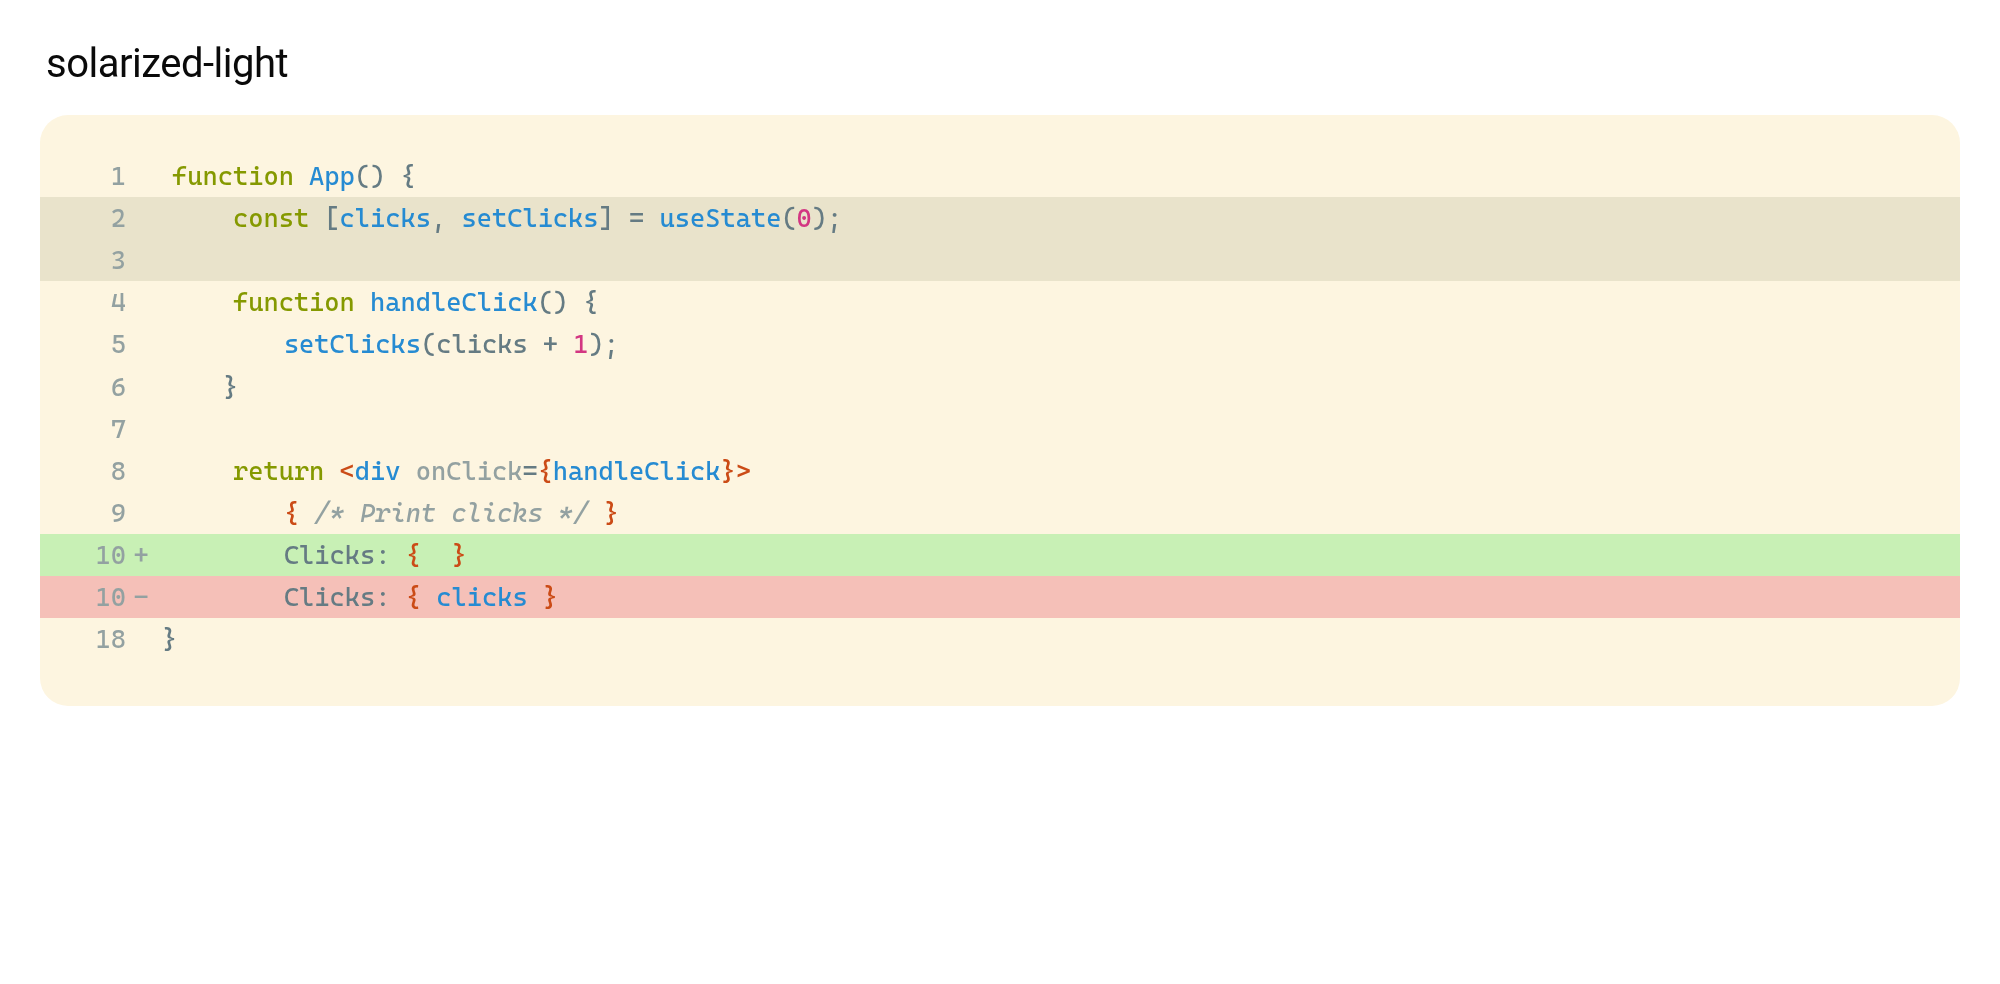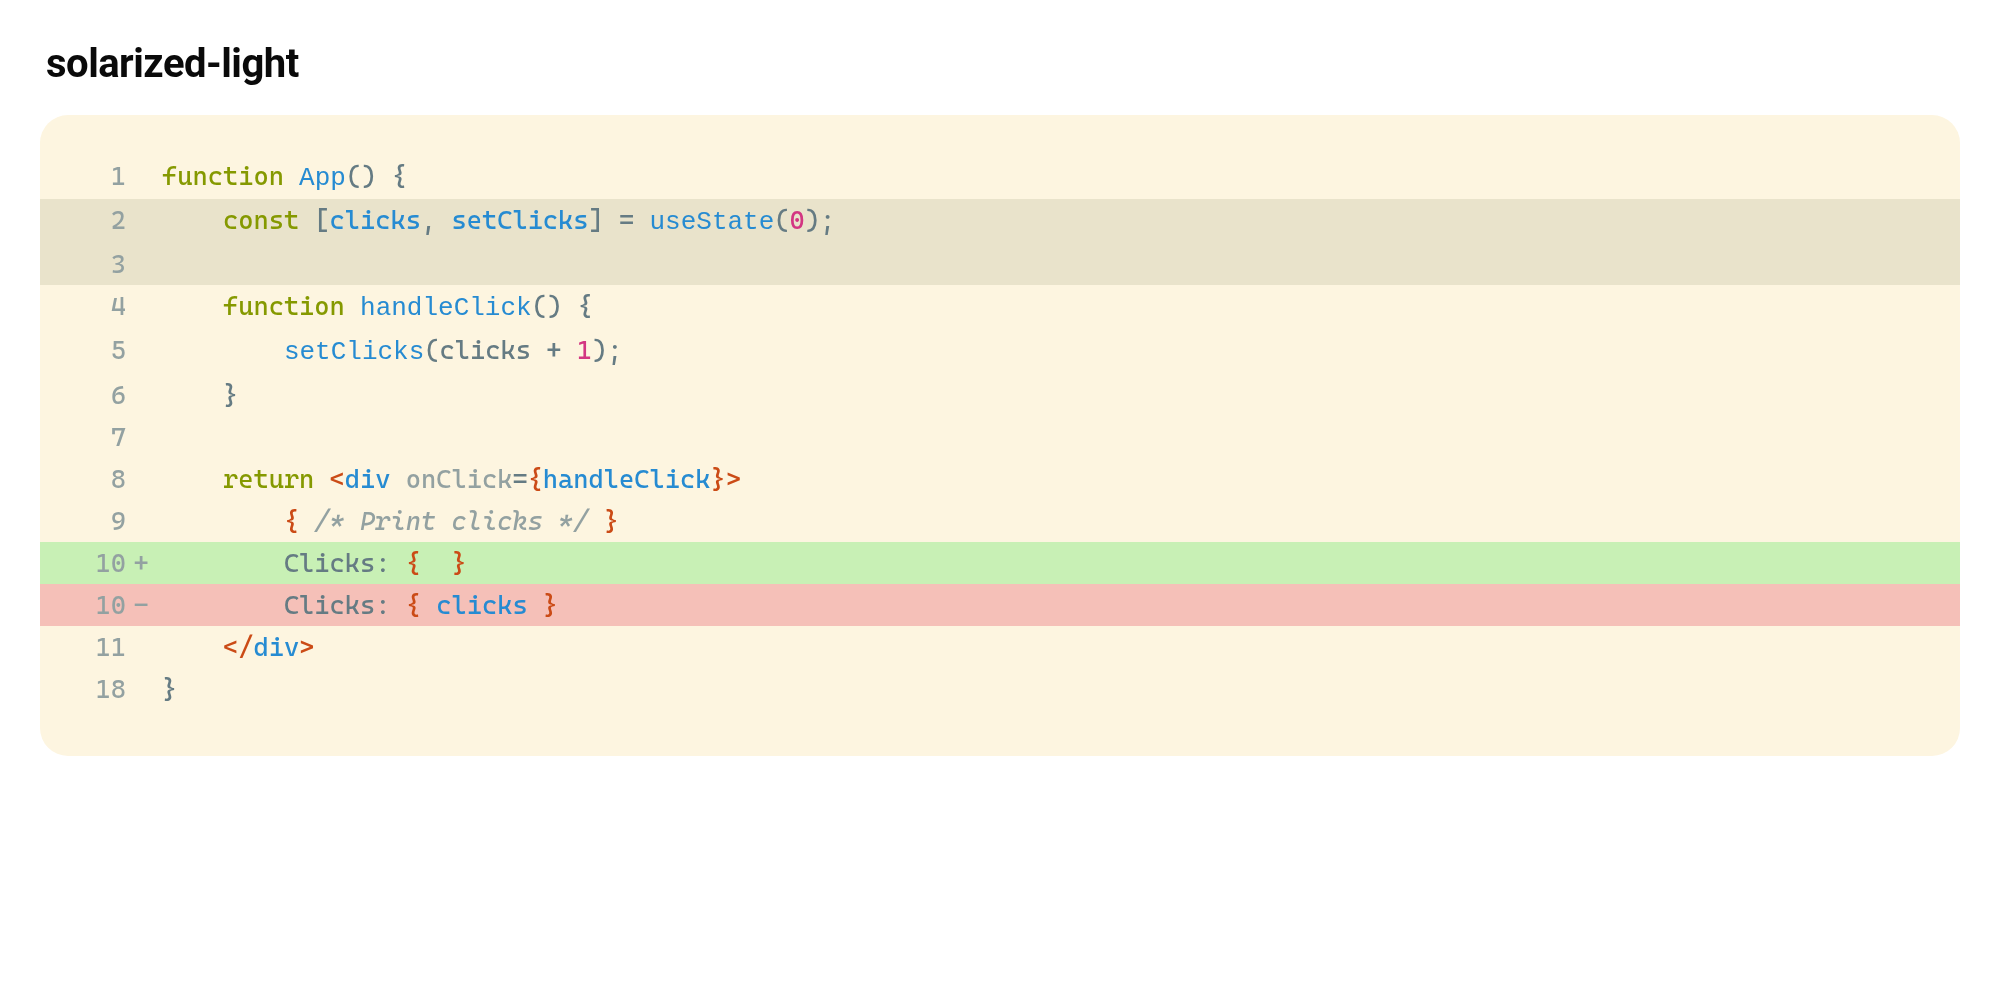--- a/index.html
+++ b/index.html
@@ -22,21 +22,21 @@
   }
   body {
     margin: 0;
     background: var(--bg);
     font-family: -apple-system, "Segoe UI", Roboto, Helvetica, Arial, sans-serif;
     padding: 40px;
     font-size: 18px;
   }
   h2.theme-title {
     font-size: 40px;
-    font-weight: 700;
+    font-weight: 400;
     margin: 0 0 28px 6px;
     color: var(--heading);
     letter-spacing: -0.5px;
   }
   .code-block {
     background: var(--code-bg);
     border-radius: 28px;
     padding: 40px 0 46px 0;
     font-family: ui-monospace, "Cascadia Mono", "Segoe UI Mono", "SFMono-Regular", Menlo, Consolas, monospace;
     font-size: 26px;
@@ -67,22 +67,22 @@
     text-align: center;
     color: var(--ln-color);
     user-select: none;
     flex: 0 0 auto;
   }
   .code {
     flex: 1 1 auto;
     padding-left: 6px;
   }
   
-  .t-kw { color: var(--keyword); }
-  .t-fn { color: var(--func); font-family: Liberation Mono, monospace; }
+  .t-kw { color: var(--keyword); margin-left: 10px; }
+  .t-fn { color: var(--func); }
   .t-id { color: var(--func); }
   .t-var { color: var(--base-color); }
   .t-attr { color: var(--attr); margin-top: 16px; }
   .t-pn { color: var(--punct); }
   .t-num { color: var(--num); }
   .t-com { color: var(--comment); font-style: italic; }
   .t-tag { color: var(--tagred); }
   .t-brace { color: var(--tagred); }
 </style>
 </head>
@@ -95,15 +95,14 @@
     <div class="code-line hl"><span class="ln">2</span><span class="mark"></span><span class="code"><span>    </span><span class="t-kw">const</span><span> </span><span class="t-pn">[</span><span class="t-id">clicks</span><span class="t-pn">,</span><span> </span><span class="t-id">setClicks</span><span class="t-pn">]</span><span> </span><span class="t-pn">=</span><span> </span><span class="t-fn">useState</span><span class="t-pn">(</span><span class="t-num">0</span><span class="t-pn">);</span></span></div>
     <div class="code-line hl"><span class="ln">3</span><span class="mark"></span><span class="code"><span> </span></span></div>
     <div class="code-line"><span class="ln">4</span><span class="mark"></span><span class="code"><span>    </span><span class="t-kw">function</span><span> </span><span class="t-fn">handleClick</span><span class="t-pn">()</span><span> </span><span class="t-pn">{</span></span></div>
     <div class="code-line"><span class="ln">5</span><span class="mark"></span><span class="code"><span>        </span><span class="t-fn">setClicks</span><span class="t-pn">(</span><span class="t-var">clicks </span><span class="t-pn">+</span><span> </span><span class="t-num">1</span><span class="t-pn">);</span></span></div>
     <div class="code-line"><span class="ln">6</span><span class="mark"></span><span class="code"><span>    </span><span class="t-pn">}</span></span></div>
     <div class="code-line"><span class="ln">7</span><span class="mark"></span><span class="code"><span> </span></span></div>
     <div class="code-line"><span class="ln">8</span><span class="mark"></span><span class="code"><span>    </span><span class="t-kw">return</span><span> </span><span class="t-tag">&lt;</span><span class="t-id">div</span><span> </span><span class="t-attr">onClick</span><span class="t-pn">=</span><span class="t-brace">{</span><span class="t-id">handleClick</span><span class="t-brace">}</span><span class="t-tag">&gt;</span></span></div>
     <div class="code-line"><span class="ln">9</span><span class="mark"></span><span class="code"><span>        </span><span class="t-brace">{</span><span> </span><span class="t-com">/* Print clicks */</span><span> </span><span class="t-brace">}</span></span></div>
     <div class="code-line add"><span class="ln">10</span><span class="mark">+</span><span class="code"><span>        Clicks: </span><span class="t-brace">{</span><span>  </span><span class="t-brace">}</span></span></div>
     <div class="code-line del"><span class="ln">10</span><span class="mark">-</span><span class="code"><span>        Clicks: </span><span class="t-brace">{</span><span> </span><span class="t-id">clicks</span><span> </span><span class="t-brace">}</span></span></div>
-    <div class="code-line"><span class="ln">11</span><span class="mark"></span><span class="code"><span>    </span><span class="t-tag">&lt;/</span><span class="t-id">div</span><span class="t-tag">&gt;</span></span></div>
     <div class="code-line"><span class="ln">18</span><span class="mark"></span><span class="code"><span class="t-pn">}</span></span></div>
   </div>
 
 </body></html>

